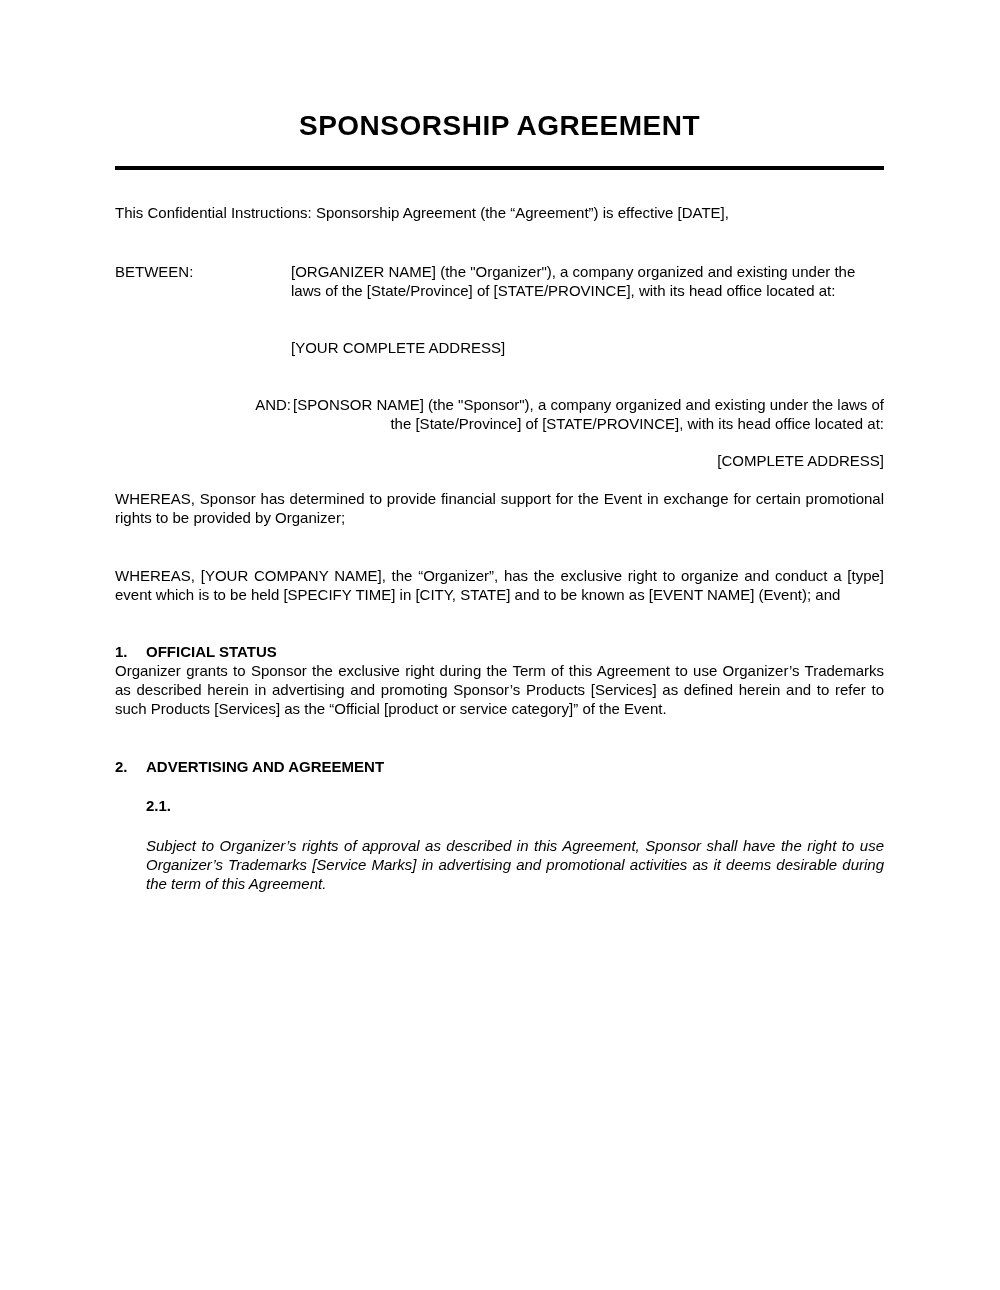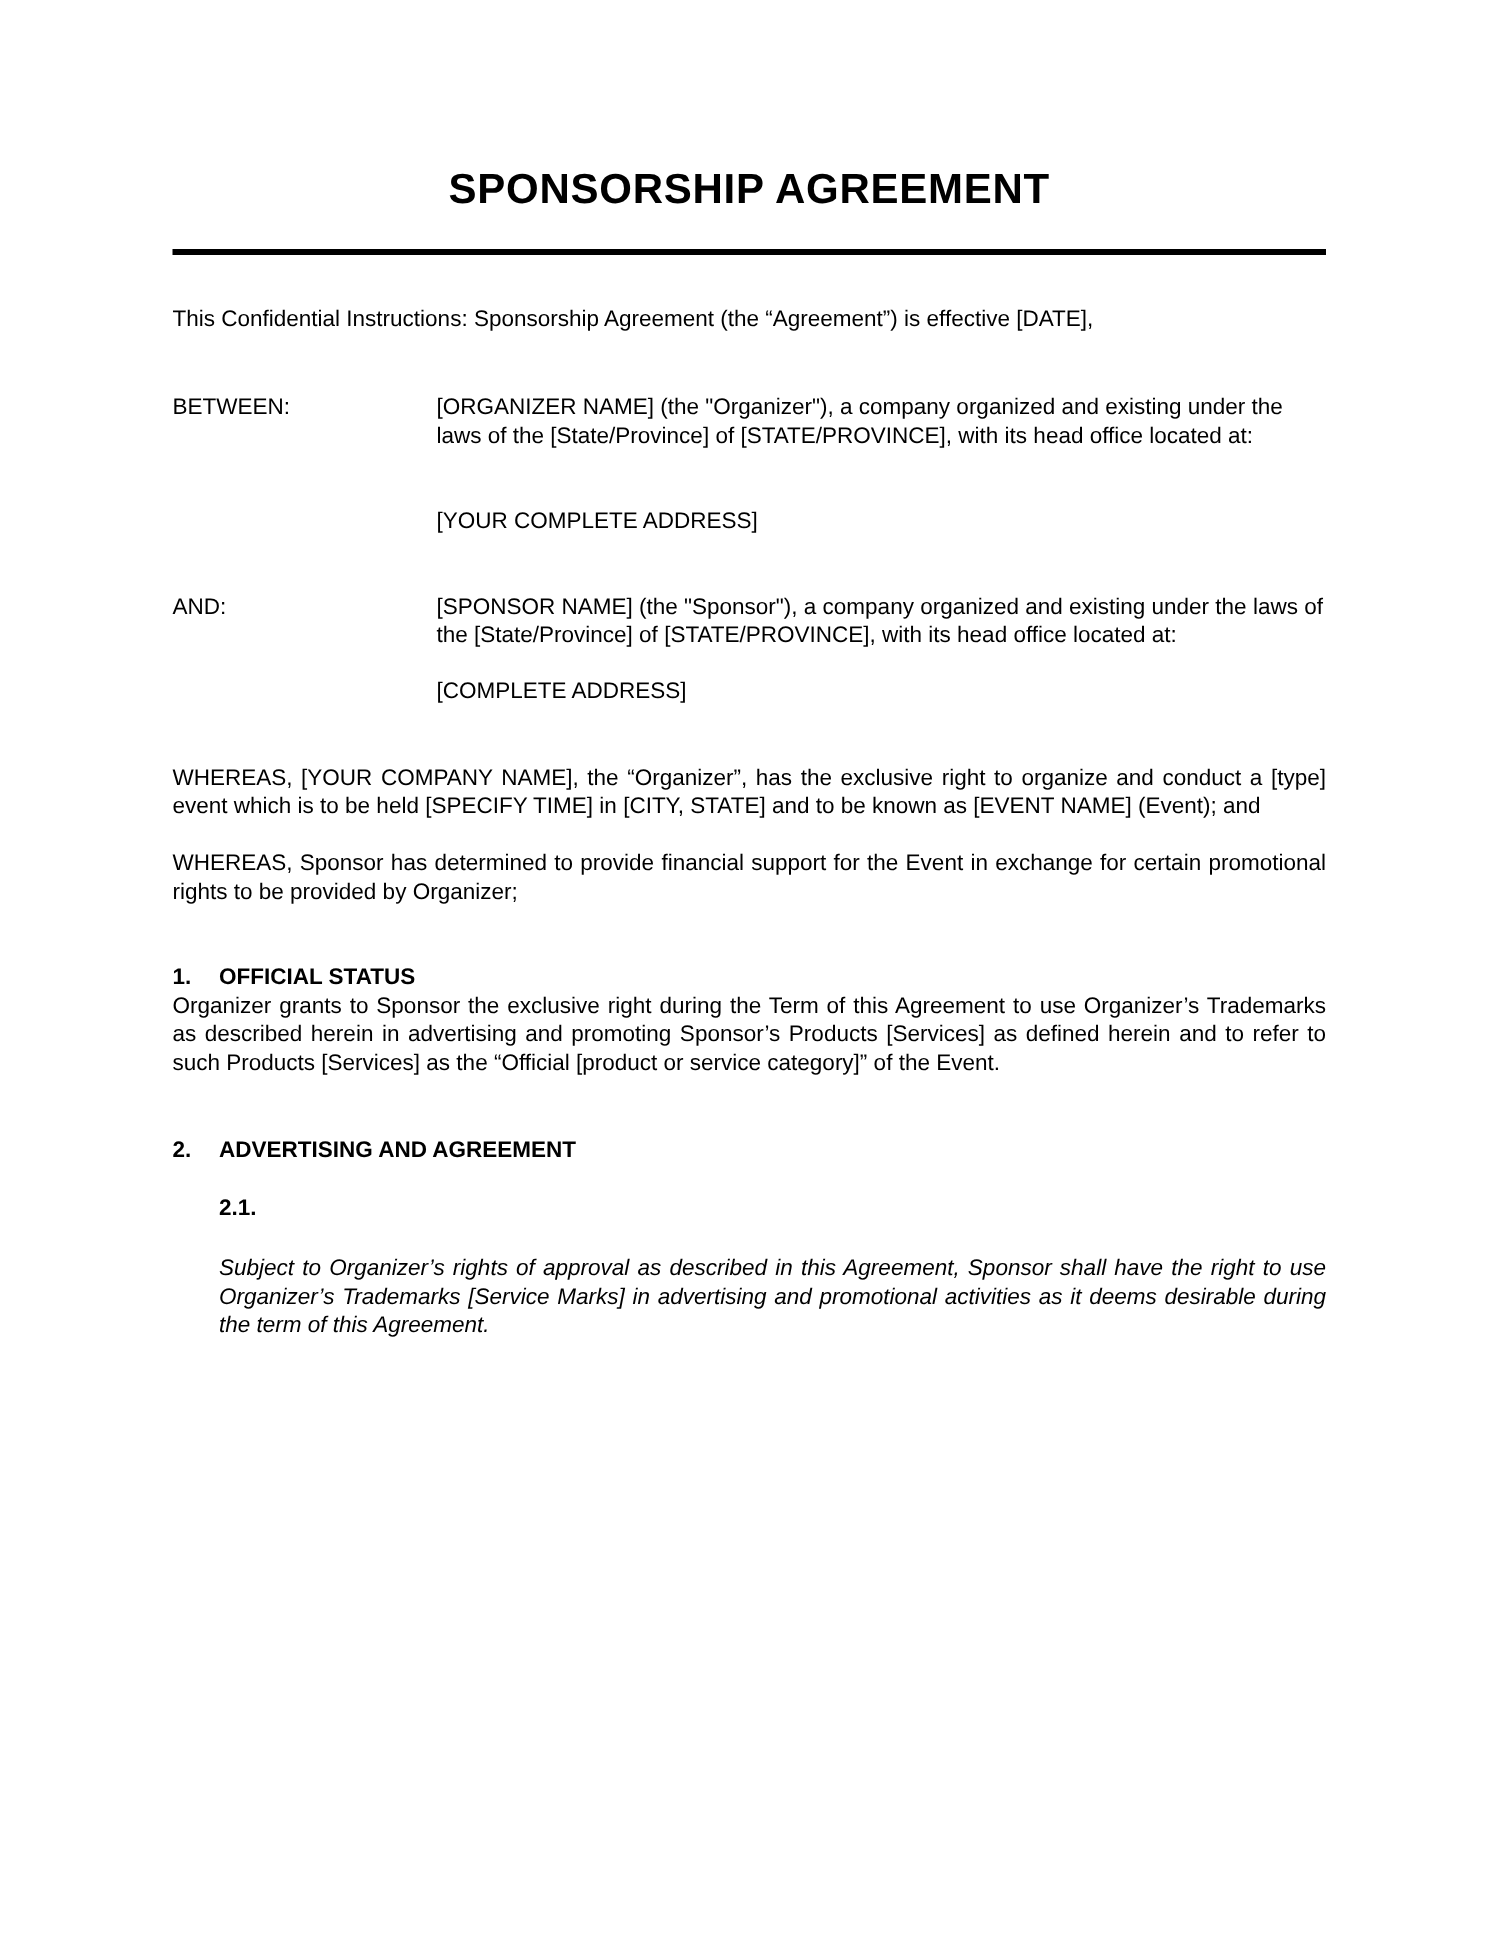--- a/index.html
+++ b/index.html
@@ -27,21 +27,21 @@
   }
   .rule {
     height:4px;
     background:#000000;
     margin-top:26px;
   }
   .intro { margin-top:33px; }
 
   .parties { margin-top:40px; }
   .party-row { display:flex; }
-  .party-row.second { margin-top:38px; }
+  .party-row.second { margin-top:38px;text-align:right; }
   .party-label { width:176px; flex-shrink:0; font-weight:normal; }
   .party-body { flex:1; }
   .party-name { font-weight:normal; }
   .party-address.gap-lg { margin-top:38px; }
   .party-address.gap-sm { margin-top:18px; }
 
   .recital { text-align:justify; margin-top:19px; }
   .recital.first { margin-top:39px; }
 
   .section-heading { display:flex; font-weight:bold; }
@@ -88,22 +88,22 @@
       <div class="party-row second">
         <div class="party-label">AND:</div>
         <div class="party-body">
           <p><span class="party-name">[SPONSOR NAME]</span><span> (the "Sponsor"), a company organized and existing under the laws of the [State/Province] of [STATE/PROVINCE], with its head office located at:</span></p>
           <p class="party-address gap-sm">[COMPLETE ADDRESS]</p>
         </div>
       </div>
 
     </div>
 
+    <p class="recital">WHEREAS, Sponsor has determined to provide financial support for the Event in exchange for certain promotional rights to be provided by Organizer;</p>
     <p class="recital first">WHEREAS, [YOUR COMPANY NAME], the “Organizer”, has the exclusive right to organize and conduct a [type] event which is to be held [SPECIFY TIME] in [CITY, STATE] and to be known as [EVENT NAME] (Event); and</p>
-    <p class="recital">WHEREAS, Sponsor has determined to provide financial support for the Event in exchange for certain promotional rights to be provided by Organizer;</p>
 
     <div class="section-heading s1">
       <span class="section-number">1.</span>
       <span>OFFICIAL STATUS</span>
     </div>
     <p class="section-para">Organizer grants to Sponsor the exclusive right during the Term of this Agreement to use Organizer’s Trademarks as described herein in advertising and promoting Sponsor’s Products [Services] as defined herein and to refer to such Products [Services] as the “Official [product or service category]” of the Event.</p>
 
     <div class="section-heading s2">
       <span class="section-number">2.</span>
       <span>ADVERTISING AND AGREEMENT</span>

